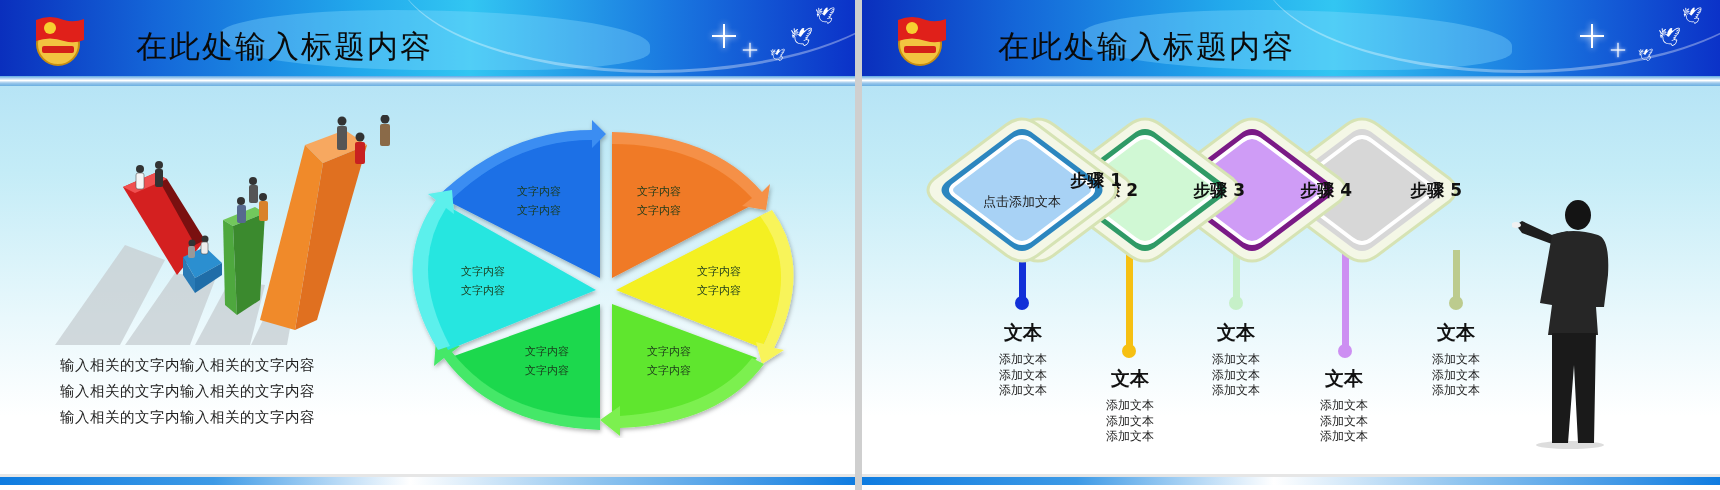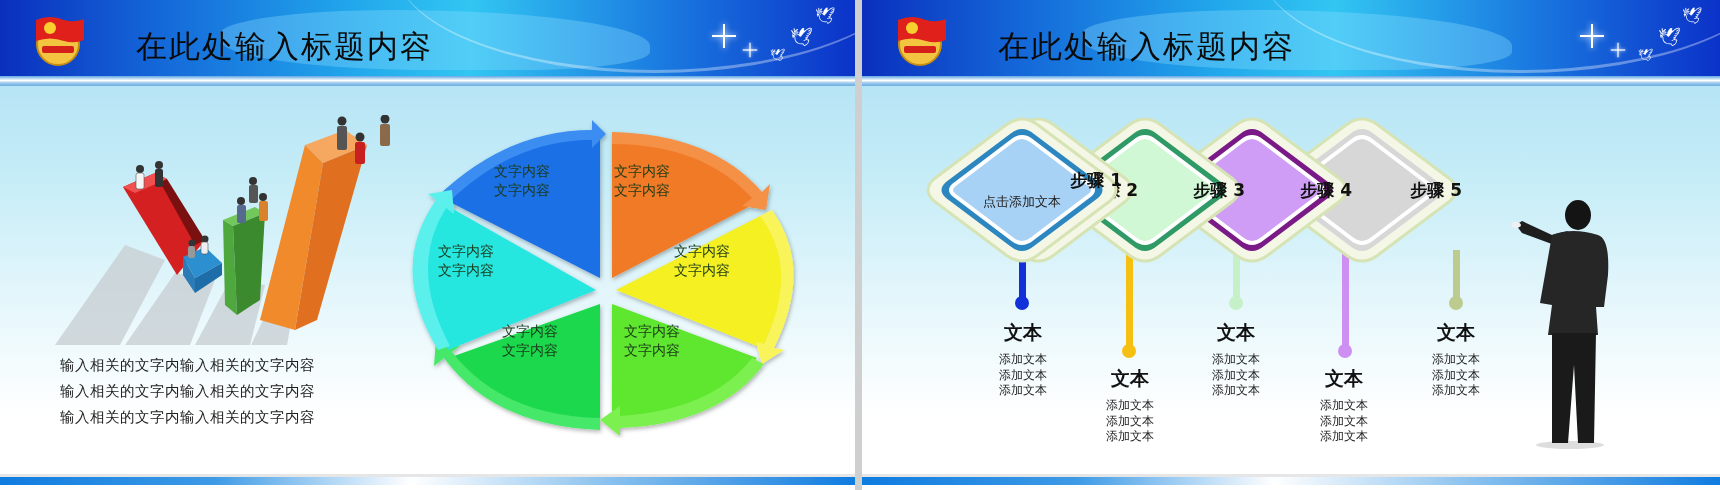--- a/index.html
+++ b/index.html
@@ -24,21 +24,21 @@
   .star::after{transform:rotate(90deg);}
   .dove{position:absolute;color:#fff;font-size:16px;}
   .bottombar{position:absolute;left:0;right:0;top:474px;height:3px;background:#e6e6e6;}
   .bottomline{position:absolute;left:0;right:0;top:477px;height:8px;
     background:linear-gradient(90deg,#0f7ce0 0%,#3d9ae6 25%,#ffffff 48%,#8ec4ef 70%,#0f7ce0 100%);}
   
   .barchart{position:absolute;left:55px;top:115px;width:360px;height:230px;}
   .bodytext{position:absolute;left:60px;top:352px;font-size:14.5px;line-height:26px;color:#222;
     font-family:"DejaVu Serif","Liberation Serif",serif;letter-spacing:0.5px;}
   .pie{position:absolute;left:402px;top:118px;width:420px;height:320px;}
-  .pielabel{position:absolute;font-size:14px;line-height:19px;color:#1b3a1b;text-align:left;width:90px;}
+  .pielabel{position:absolute;font-size:11px;line-height:19px;color:#1b3a1b;text-align:center;width:90px;margin-top:20px;}
   
   .step{position:absolute;width:200px;height:150px;}
   .step svg{position:absolute;left:0;top:0;}
   .steplabel{position:absolute;left:0;width:200px;text-align:right;font-weight:bold;font-size:17px;color:#111;}
   .stepsub{position:absolute;left:0;width:200px;text-align:center;font-size:13px;color:#222;}
   .stem{position:absolute;width:7px;}
   .dot{position:absolute;width:14px;height:14px;border-radius:50%;}
   .txthead{position:absolute;width:110px;text-align:center;font-weight:bold;font-size:19px;color:#111;}
   .txtbody{position:absolute;width:110px;text-align:center;font-size:12px;line-height:15.5px;color:#222;}
   .divider{position:absolute;left:855px;top:0;width:7px;height:490px;background:#cfcfcf;}

